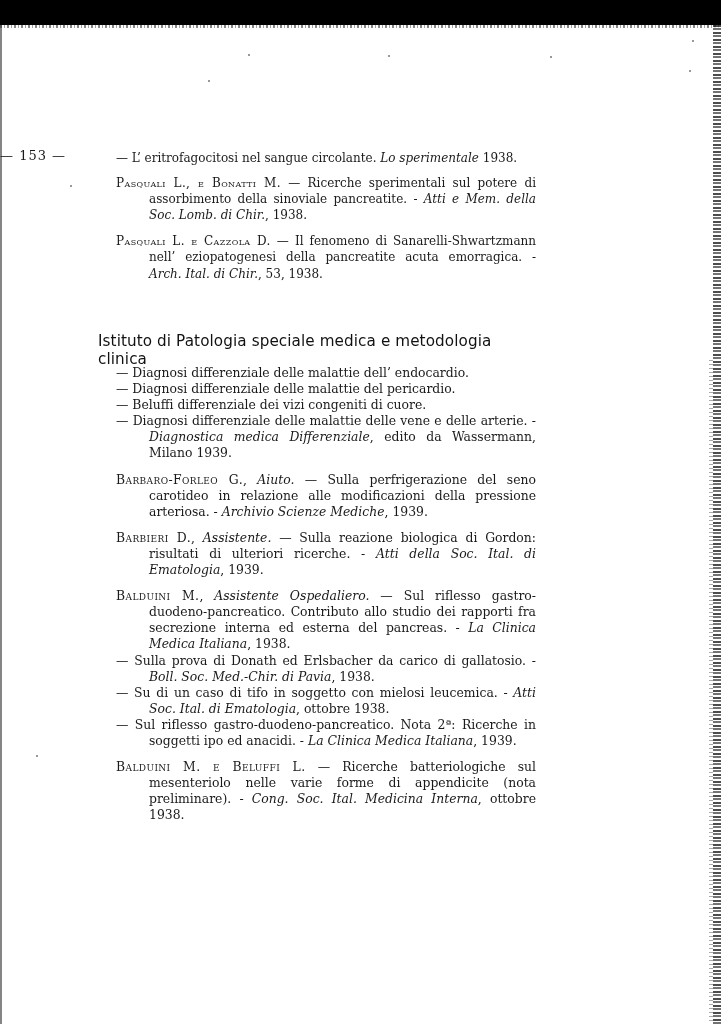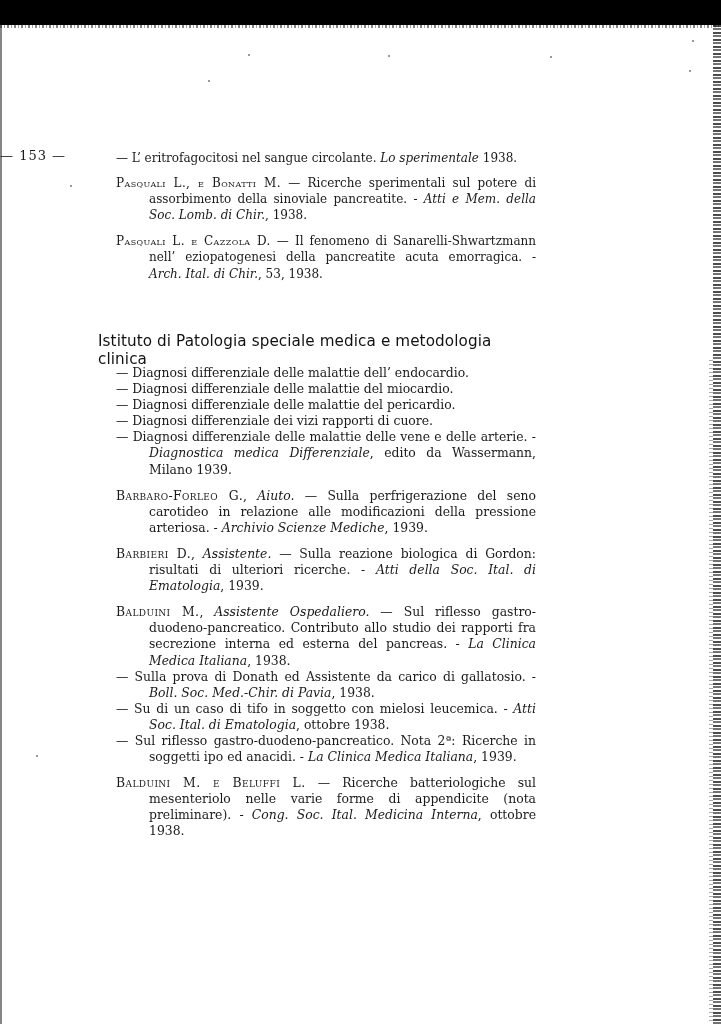--- a/index.html
+++ b/index.html
@@ -56,41 +56,40 @@
   <p class="entry">
     <span class="author">Pasquali L. e Cazzola D.</span><span> — Il fenomeno di Sanarelli-Shwartzmann nell’ eziopatogenesi della pancreatite acuta emorragica. - </span><span class="it">Arch. Ital. di Chir.</span><span>, 53, 1938.</span>
   </p>
 </div>
 
 <div class="section-title">Istituto di Patologia speciale medica e metodologia clinica</div>
 
 <div class="content2">
 
   <p class="entry sub">— Diagnosi differenziale delle malattie dell’ endocardio.</p>
-  <p class="entry sub">— Diagnosi differenziale delle malattie del miocardio.</p>
   <p class="entry sub">— Diagnosi differenziale delle malattie del pericardio.</p>
-  <p class="entry sub">— Diagnosi differenziale dei vizi rapporti di cuore.</p>
+  <p class="entry sub">— Beluffi differenziale dei vizi congeniti di cuore.</p>
   <p class="entry sub">
     <span>— Diagnosi differenziale delle malattie delle vene e delle arterie. - </span><span class="it">Diagnostica medica Differenziale</span><span>, edito da Wassermann, Milano 1939.</span>
   </p>
   <div class="gap"></div>
 
   <p class="entry">
     <span class="author">Barbaro-Forleo G.</span>, <span class="it">Aiuto.</span><span> — Sulla perfrigerazione del seno carotideo in relazione alle modificazioni della pressione arteriosa. - </span><span class="it">Archivio Scienze Mediche</span><span>, 1939.</span>
   </p>
 
   <p class="entry">
     <span class="author">Barbieri D.</span>, <span class="it">Assistente.</span><span> — Sulla reazione biologica di Gordon: risultati di ulteriori ricerche. - </span><span class="it">Atti della Soc. Ital. di Ematologia</span><span>, 1939.</span>
   </p>
 
   <p class="entry tight">
     <span class="author">Balduini M.</span>, <span class="it">Assistente Ospedaliero.</span><span> — Sul riflesso gastro-duodeno-pancreatico. Contributo allo studio dei rapporti fra secrezione interna ed esterna del pancreas. - </span><span class="it">La Clinica Medica Italiana</span><span>, 1938.</span>
   </p>
   <p class="entry sub">
-    <span>— Sulla prova di Donath ed Assistente da carico di gallatosio. - </span><span class="it">Boll. Soc. Med.-Chir. di Pavia</span><span>, 1938.</span>
+    <span>— Sulla prova di Donath ed Erlsbacher da carico di gallatosio. - </span><span class="it">Boll. Soc. Med.-Chir. di Pavia</span><span>, 1938.</span>
   </p>
   <p class="entry sub">
     <span>— Su di un caso di tifo in soggetto con mielosi leucemica. - </span><span class="it">Atti Soc. Ital. di Ematologia</span><span>, ottobre 1938.</span>
   </p>
   <p class="entry sub">
     <span>— Sul riflesso gastro-duodeno-pancreatico. Nota 2ª: Ricerche in soggetti ipo ed anacidi. - </span><span class="it">La Clinica Medica Italiana</span><span>, 1939.</span>
   </p>
   <div class="gap"></div>
 
   <p class="entry">

